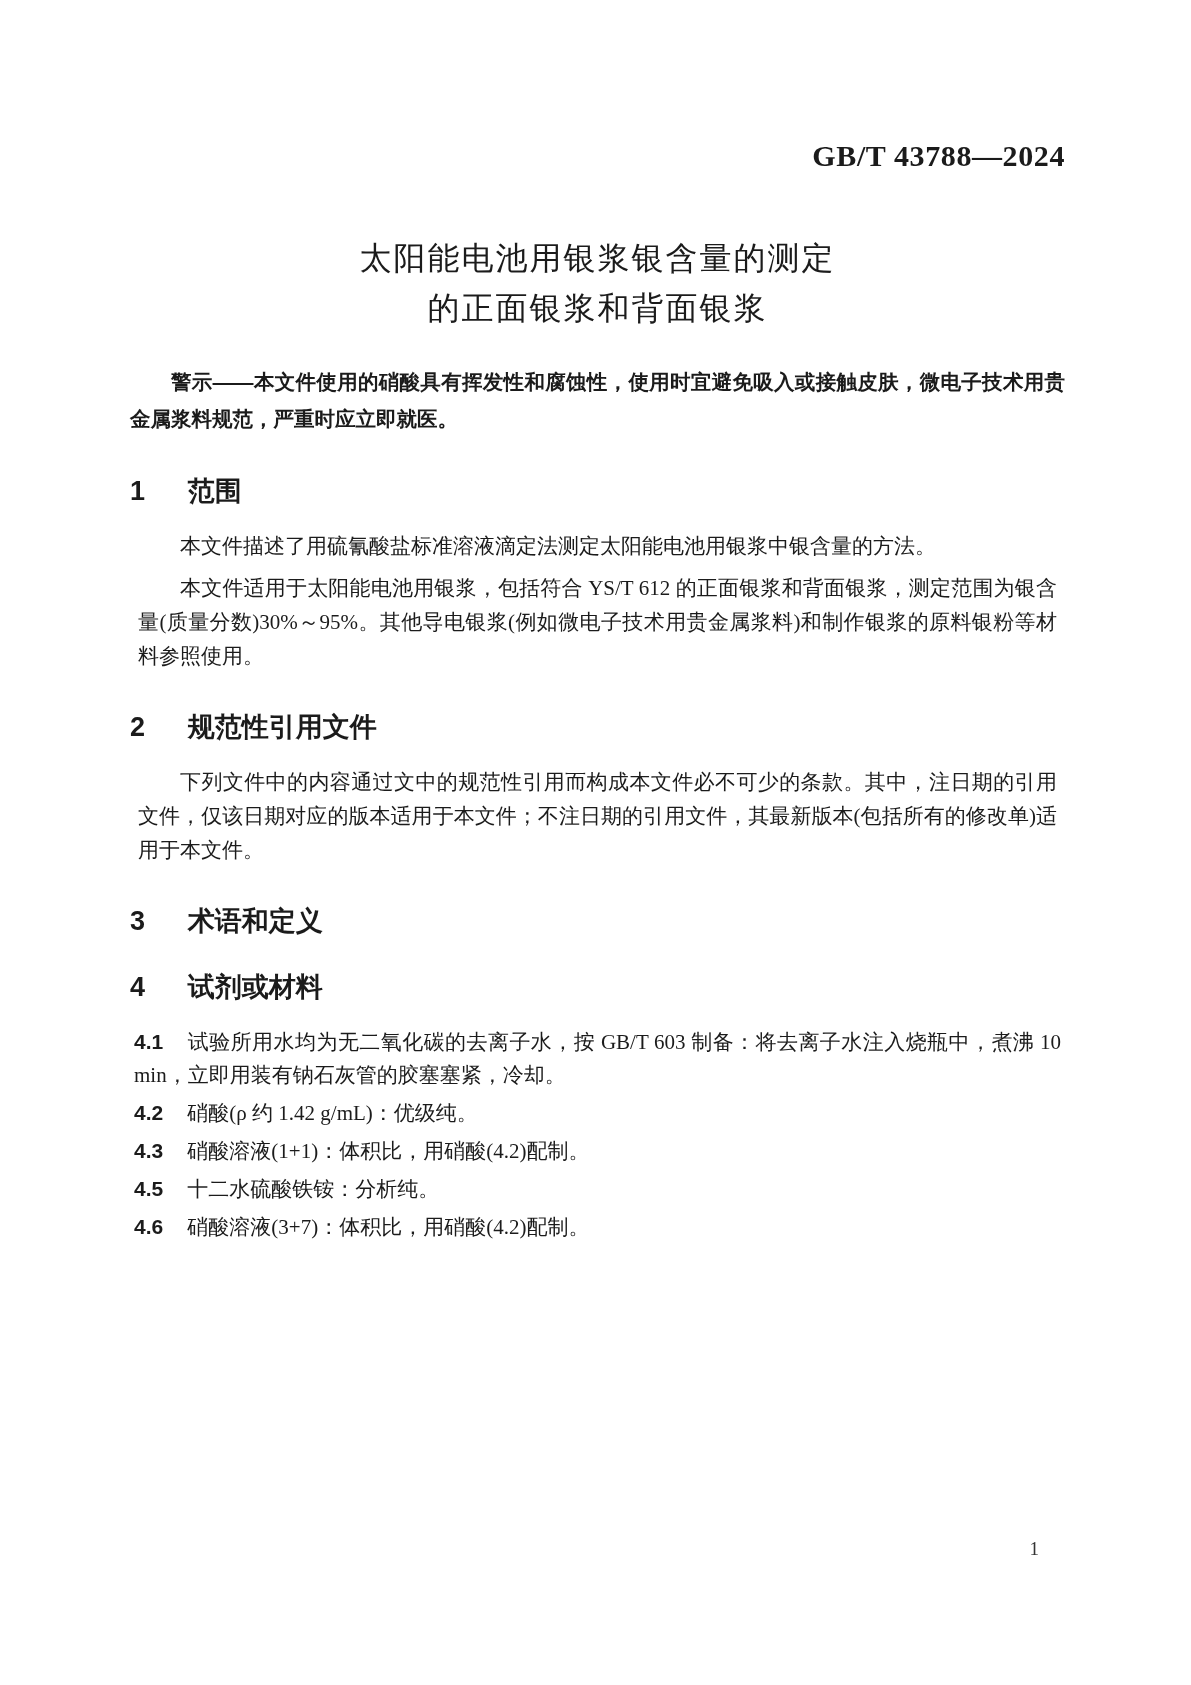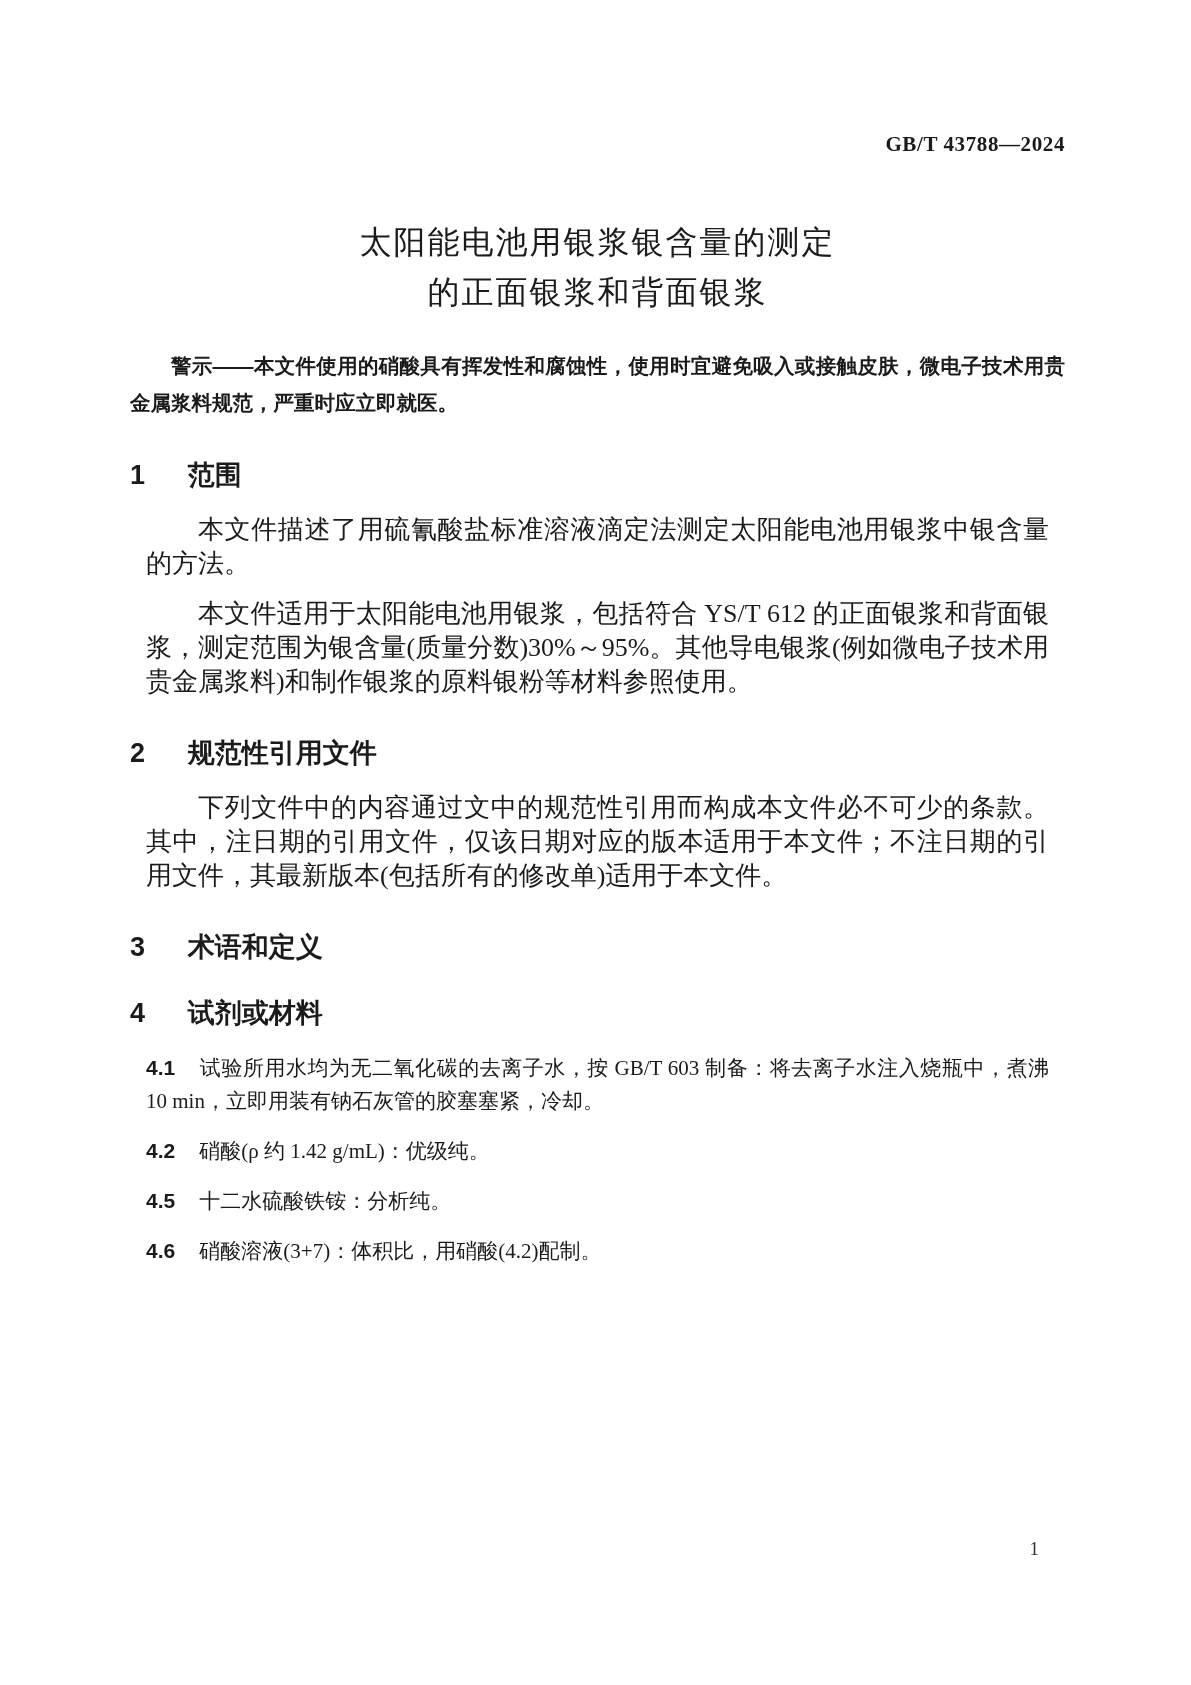--- a/index.html
+++ b/index.html
@@ -8,21 +8,21 @@
     margin:0 auto; overflow:hidden;
     font-family:"Liberation Serif","DejaVu Serif",serif;
     color:#1b1b1b;
     -webkit-font-smoothing:antialiased;
   }
   .content { padding:132px 126px 0 130px; }
 
   .doc-code {
     display:block; text-align:right;
     font-family:"Liberation Serif","DejaVu Serif",serif;
-    font-weight:bold; font-size:21px; letter-spacing:0.6px;
+    font-weight:bold; font-size:30px; letter-spacing:0.6px;margin-top:7px;
   }
 
   h1.doc-title {
     margin:60px 0 0; text-align:center;
     font-family:"Liberation Sans","DejaVu Sans",sans-serif;
     font-weight:400; font-size:32px; line-height:50px; letter-spacing:2px;
   }
 
   .warning {
     margin:30px 0 0;
@@ -32,33 +32,33 @@
   }
 
   h2.sec {
     margin:42px 0 26px;
     font-family:"Liberation Sans","DejaVu Sans",sans-serif;
     font-weight:700; font-size:27px; line-height:24px;
   }
   h2.sec .sec-num { margin-right:1.3em; }
 
   p.body {
-    margin:16px; font-size:26px; line-height:34px;
+    margin:8px; font-size:21px; line-height:34px;
     text-align:justify; text-indent:2em;
   }
   p.note {
     margin:5px 0 0; font-size:17.5px; line-height:30px;
     padding-left:2.45em; text-align:justify;
   }
 
   .refs { margin-top:2px; }
   .ref { font-size:21px; line-height:31.5px; padding-left:2em; }
 
   .clauses { margin-top:0; }
-  p.clause { margin:16px; font-size:21px; line-height:33px; text-align:justify; }
+  p.clause { margin:4px; font-size:21px; line-height:33px; text-align:justify; }
   .clause-num {
     font-family:"Liberation Sans","DejaVu Sans",sans-serif;
     font-weight:700; margin-right:1.15em;
   }
 
   .page-num {
     position:absolute; right:152px; top:1538px;
     font-size:19px; color:#333;
   }
 </style>
@@ -95,20 +95,21 @@
       <span class="sec-title">术语和定义</span>
     </h2>
 
     <h2 class="sec">
       <span class="sec-num">4</span>
       <span class="sec-title">试剂或材料</span>
     </h2>
     <div class="clauses">
       <p class="clause"><span class="clause-num">4.1</span><span class="clause-text">试验所用水均为无二氧化碳的去离子水，按 GB/T 603 制备：将去离子水注入烧瓶中，煮沸 10 min，立即用装有钠石灰管的胶塞塞紧，冷却。</span></p>
       <p class="clause"><span class="clause-num">4.2</span><span class="clause-text">硝酸(ρ 约 1.42 g/mL)：优级纯。</span></p>
+      <p class="clause"><span class="clause-num">4.3</span><span class="clause-text">硝酸溶液(1+1)：体积比，用硝酸(4.2)配制。</span></p>
       <p class="clause"><span class="clause-num">4.5</span><span class="clause-text">十二水硫酸铁铵：分析纯。</span></p>
       <p class="clause"><span class="clause-num">4.6</span><span class="clause-text">硝酸溶液(3+7)：体积比，用硝酸(4.2)配制。</span></p>
     </div>
 
   </div>
 
   <span class="page-num">1</span>
 </div>
 
 </body></html>

